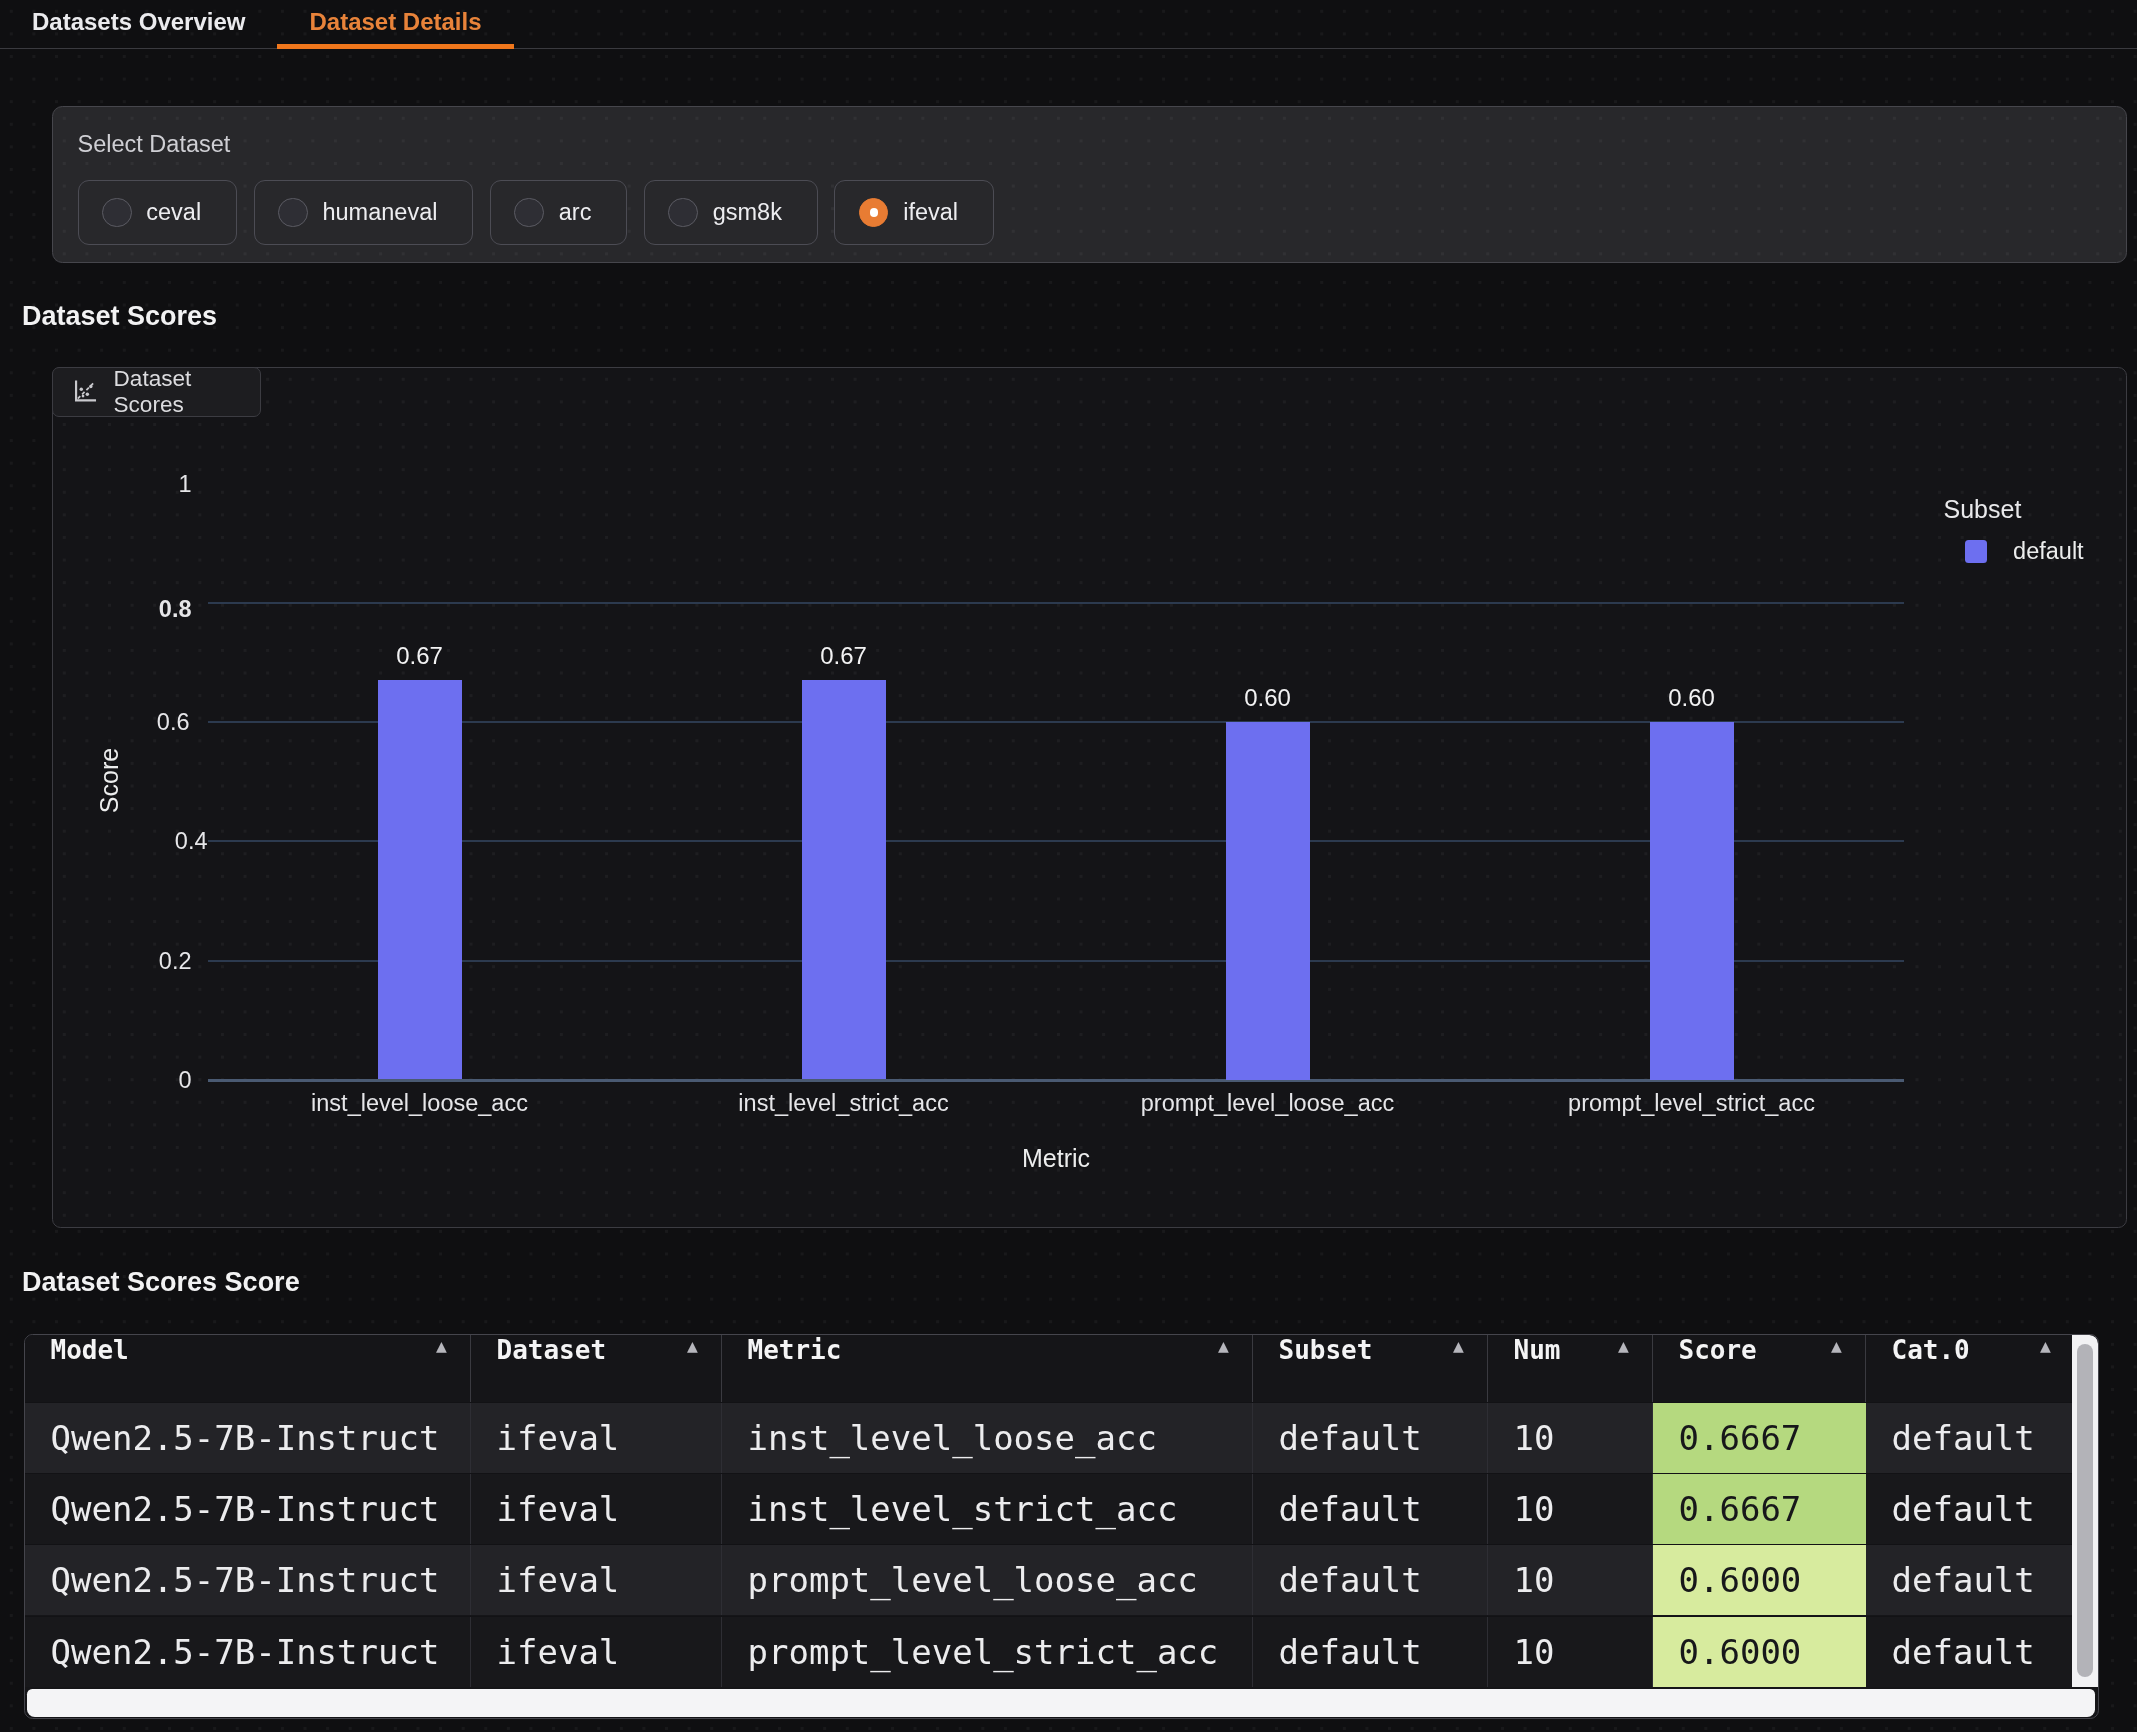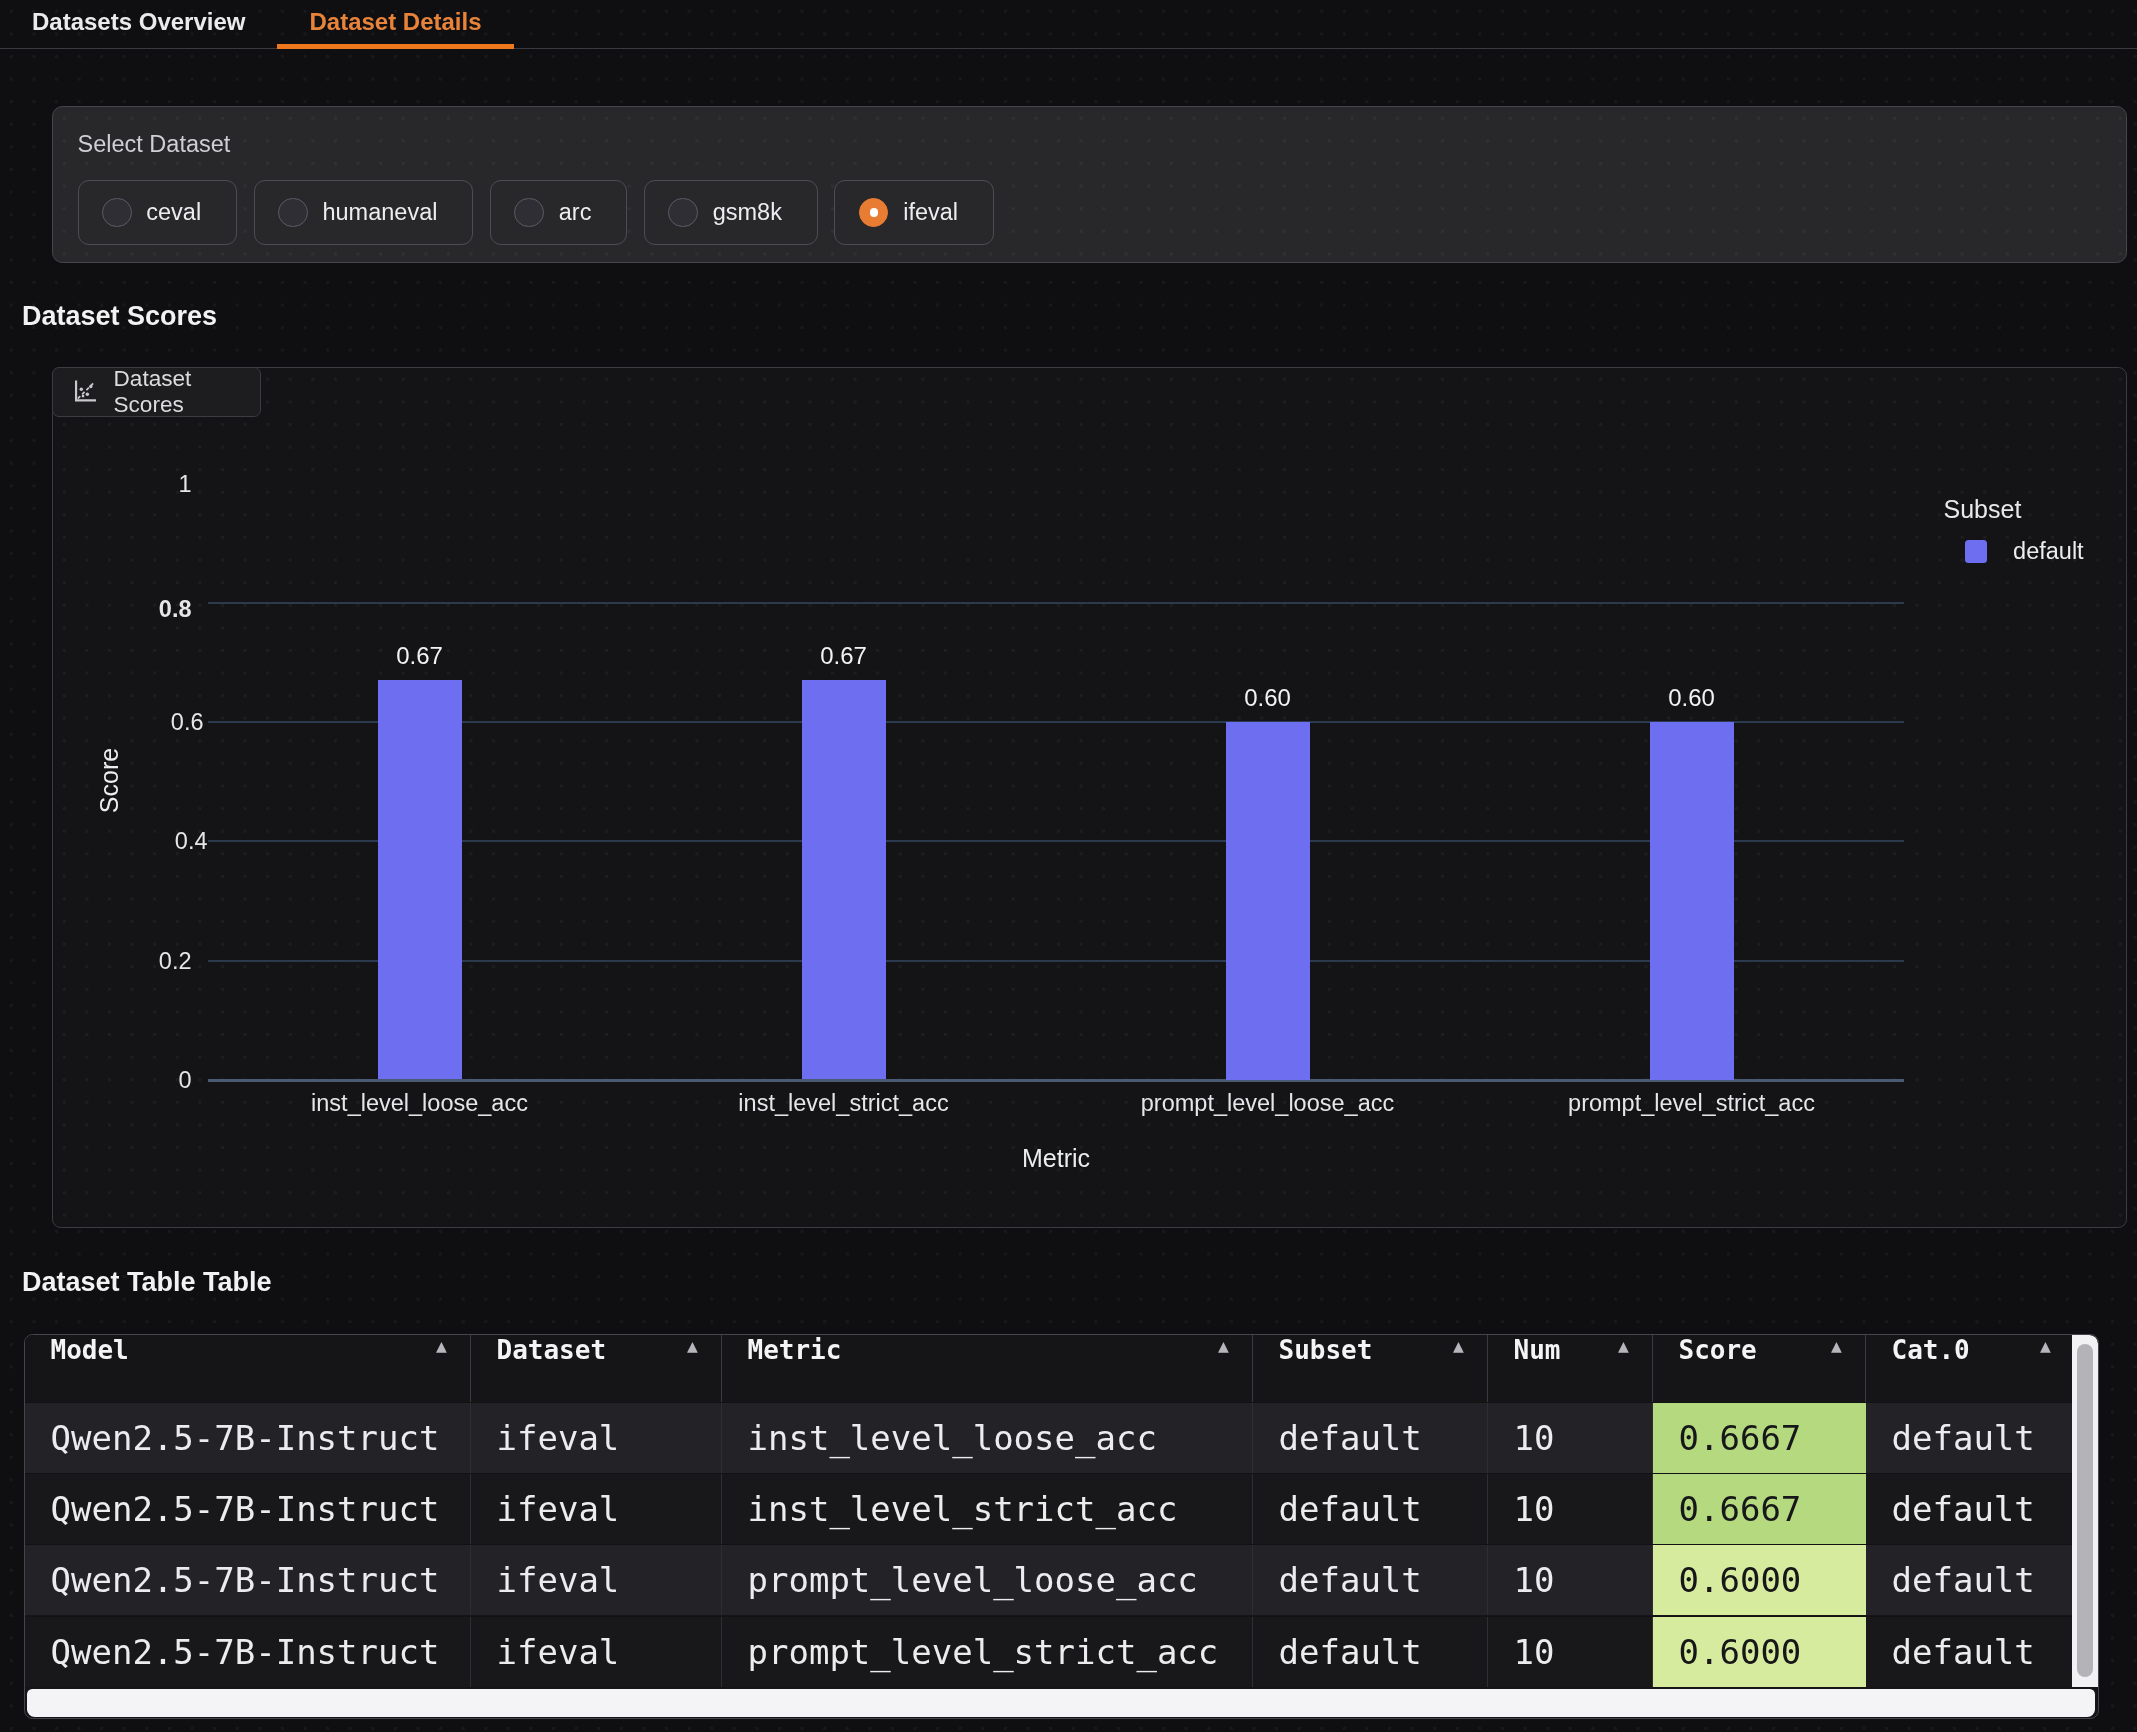--- a/index.html
+++ b/index.html
@@ -141,21 +141,21 @@
     <span class="chart-tab-label">Dataset Scores</span>
   </div>
 
   <div id="plot-layer">
       <div class="ytick" style="left: 78px; top: 698px;">0</div>
       <div class="gridline" style="left: 155px; width: 1696px; top: 592px;"></div>
       <div class="ytick" style="left: 78px; top: 579px;">0.2</div>
       <div class="gridline" style="left: 155px; width: 1696px; top: 472px;"></div>
       <div class="ytick" style="left: 94px; top: 459px;">0.4</div>
       <div class="gridline" style="left: 155px; width: 1696px; top: 353px;"></div>
-      <div class="ytick" style="left: 90px; top: 340px;">0.6</div>
+      <div class="ytick" style="left: 76px; top: 340px;">0.6</div>
       <div class="gridline" style="left: 155px; width: 1696px; top: 234px;"></div>
       <div class="ytick" style="left: 78px; top: 227px; font-weight: bold;">0.8</div>
       <div class="ytick" style="left: 78px; top: 102px;">1</div>
       <div class="axisline" style="left: 155px; width: 1696px; top: 711px;"></div>
       <div class="bar" style="left: 325px; top: 312px; width: 84px; height: 399px; background: rgb(109, 111, 240);"></div>
       <div class="bar-val" style="left: 306px; top: 274px;">0.67</div>
       <div class="xlab" style="left: 141px; top: 722px;">inst_level_loose_acc</div>
       <div class="bar" style="left: 749px; top: 312px; width: 84px; height: 399px; background: rgb(109, 111, 240);"></div>
       <div class="bar-val" style="left: 730px; top: 274px;">0.67</div>
       <div class="xlab" style="left: 565px; top: 722px;">inst_level_strict_acc</div>
@@ -171,21 +171,21 @@
 
   <div class="legend">
     <div class="legend-title">Subset</div>
     <div class="legend-entry">
       <span class="legend-swatch" id="legend-swatch" style="background: rgb(109, 111, 240);"></span>
       <span class="legend-label">default</span>
     </div>
   </div>
 </section>
 
-<h2 class="section-heading" style="top:1267px;">Dataset Table Table</h2>
+<h2 class="section-heading" style="top:1267px;">Dataset Scores Score</h2>
 
 <section class="table-panel">
   <div class="thead" id="thead">
       <div class="th" style="flex: 0 0 446px;">
         <span>Model</span>
         <span class="tri">▲</span>
       </div>
       <div class="th" style="flex: 0 0 251px;">
         <span>Dataset</span>
         <span class="tri">▲</span>

